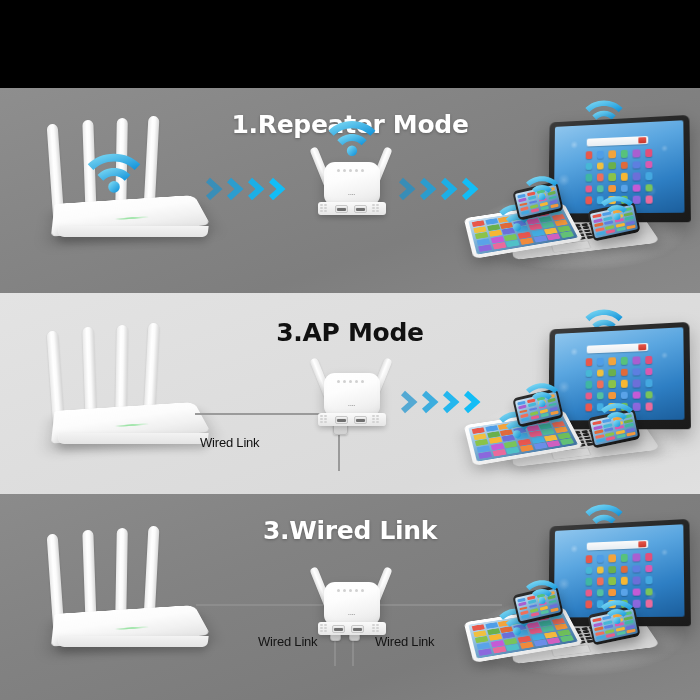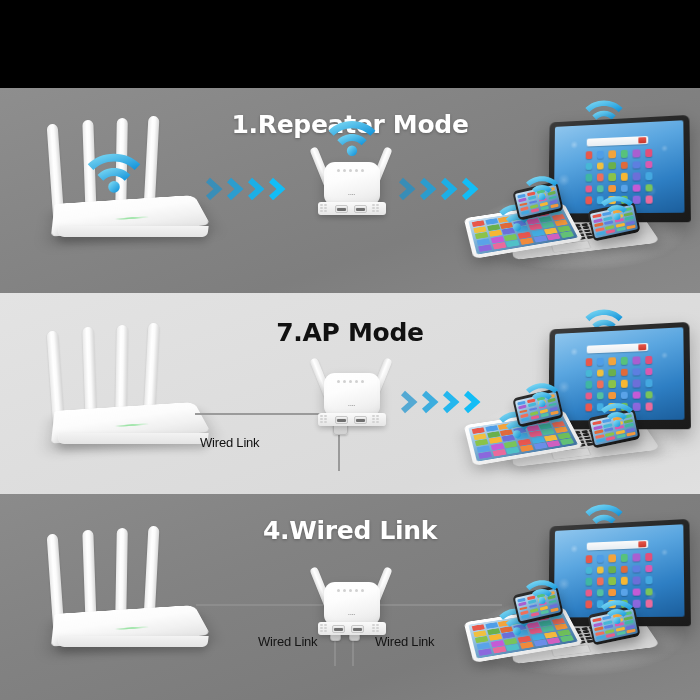--- a/index.html
+++ b/index.html
@@ -589,21 +589,21 @@
             <path d="M32 4C20 4 9.5 8.6 2 16.2l6.4 6.6C14.3 16.7 22.7 13 32 13s17.7 3.7 23.6 9.8L62 16.2C54.5 8.6 44 4 32 4z"></path>
             <path d="M32 20.5c-7.4 0-14 3-18.8 7.9l6.5 6.6C23 31.6 27.2 29.6 32 29.6s9 2 12.3 5.4l6.5-6.6C46 23.5 39.4 20.5 32 20.5z"></path>
             <circle cx="32" cy="42" r="6.6"></circle>
             </g>
           </svg>
       </div>
     </div>
   </div>
 
   <div class="panel panel-2">
-    <div class="panel-title t-dark p2-title">7.AP Mode</div>
+    <div class="panel-title t-dark p2-title">3.AP Mode</div>
 
     <div class="router" style="left:42px; top:20px; width:180px; height:140px;">
       <div class="r-ant" style="left:8px;  top:18px; height:98px; transform:rotate(-4deg);"></div>
       <div class="r-ant" style="left:42px; top:14px; height:98px; transform:rotate(-2deg);"></div>
       <div class="r-ant" style="left:74px; top:12px; height:96px; transform:rotate(1deg);"></div>
       <div class="r-ant" style="left:104px;top:10px; height:94px; transform:rotate(3deg);"></div>
       <div class="r-body" style="left:12px; top:80px;">
         <div class="r-led" style="left:60px; top:34px;"></div>
       </div>
       <div class="r-front" style="left:16px; top:120px;"></div>
@@ -911,21 +911,21 @@
             <path d="M32 4C20 4 9.5 8.6 2 16.2l6.4 6.6C14.3 16.7 22.7 13 32 13s17.7 3.7 23.6 9.8L62 16.2C54.5 8.6 44 4 32 4z"></path>
             <path d="M32 20.5c-7.4 0-14 3-18.8 7.9l6.5 6.6C23 31.6 27.2 29.6 32 29.6s9 2 12.3 5.4l6.5-6.6C46 23.5 39.4 20.5 32 20.5z"></path>
             <circle cx="32" cy="42" r="6.6"></circle>
             </g>
           </svg>
       </div>
     </div>
   </div>
 
   <div class="panel panel-3">
-    <div class="panel-title t-light p3-title">4.Wired Link</div>
+    <div class="panel-title t-light p3-title">3.Wired Link</div>
 
     <div class="router" style="left:42px; top:22px; width:180px; height:140px;">
       <div class="r-ant" style="left:8px;  top:18px; height:98px; transform:rotate(-4deg);"></div>
       <div class="r-ant" style="left:42px; top:14px; height:98px; transform:rotate(-2deg);"></div>
       <div class="r-ant" style="left:74px; top:12px; height:96px; transform:rotate(1deg);"></div>
       <div class="r-ant" style="left:104px;top:10px; height:94px; transform:rotate(3deg);"></div>
       <div class="r-body" style="left:12px; top:80px;">
         <div class="r-led" style="left:60px; top:34px;"></div>
       </div>
       <div class="r-front" style="left:16px; top:120px;"></div>

